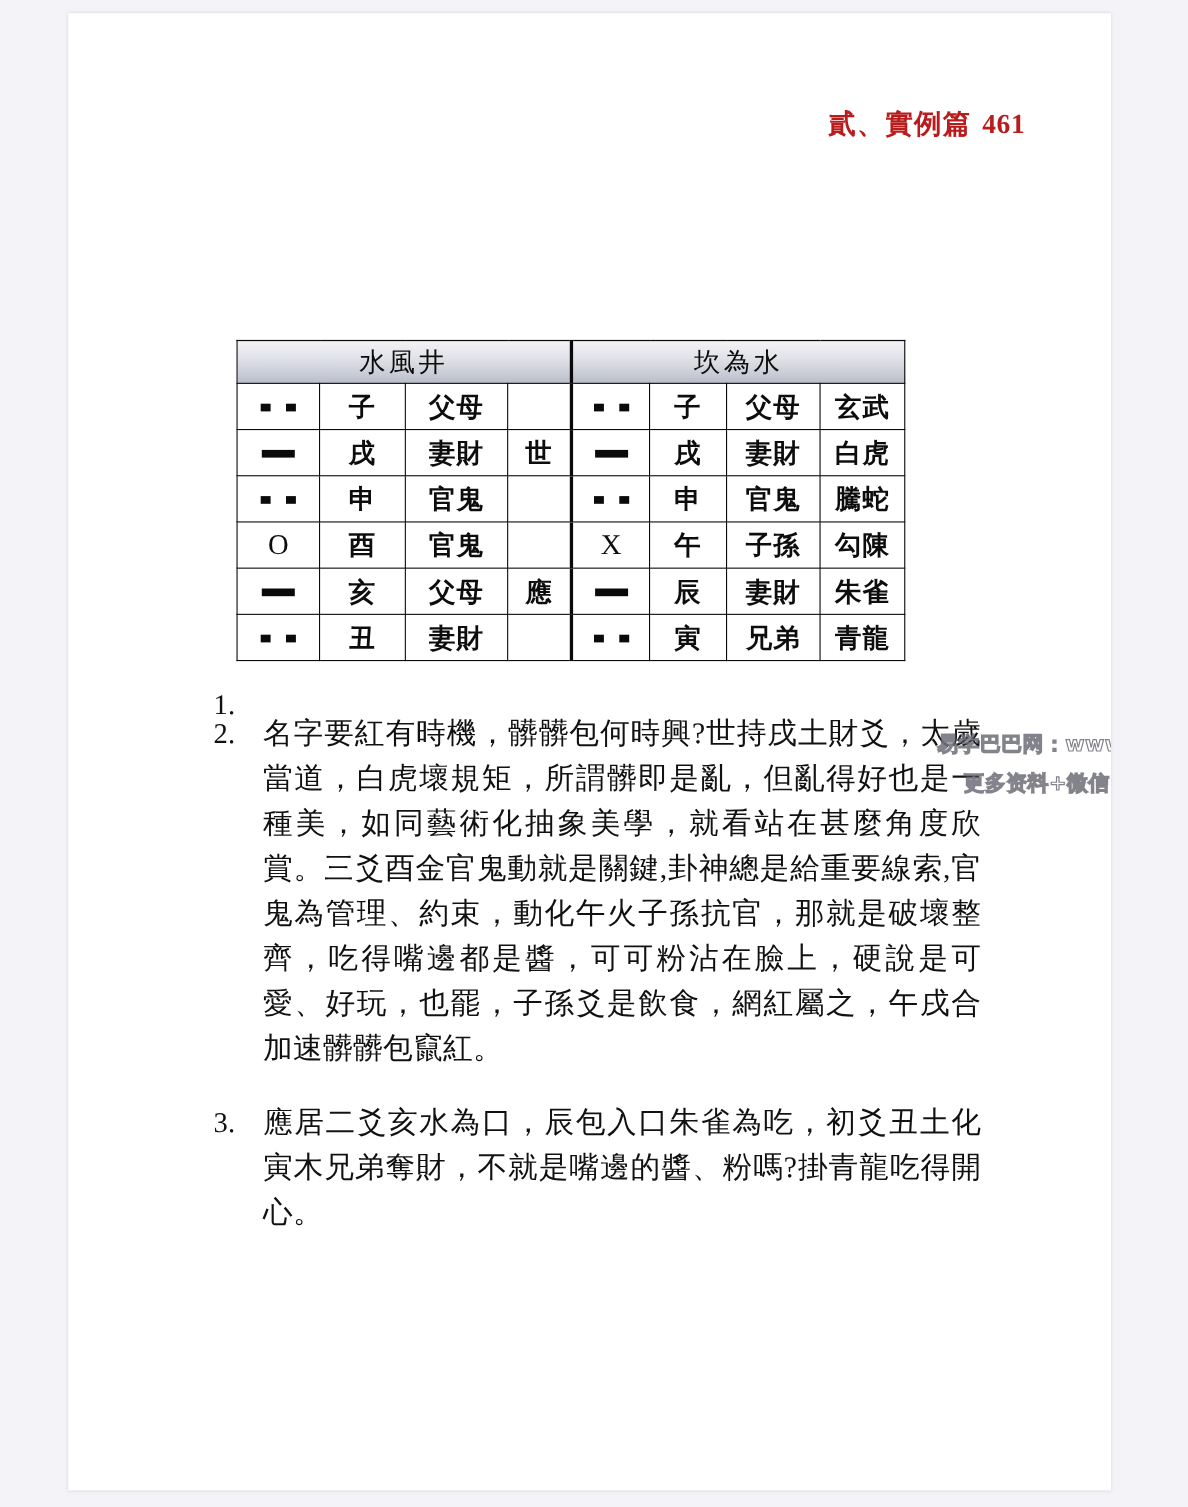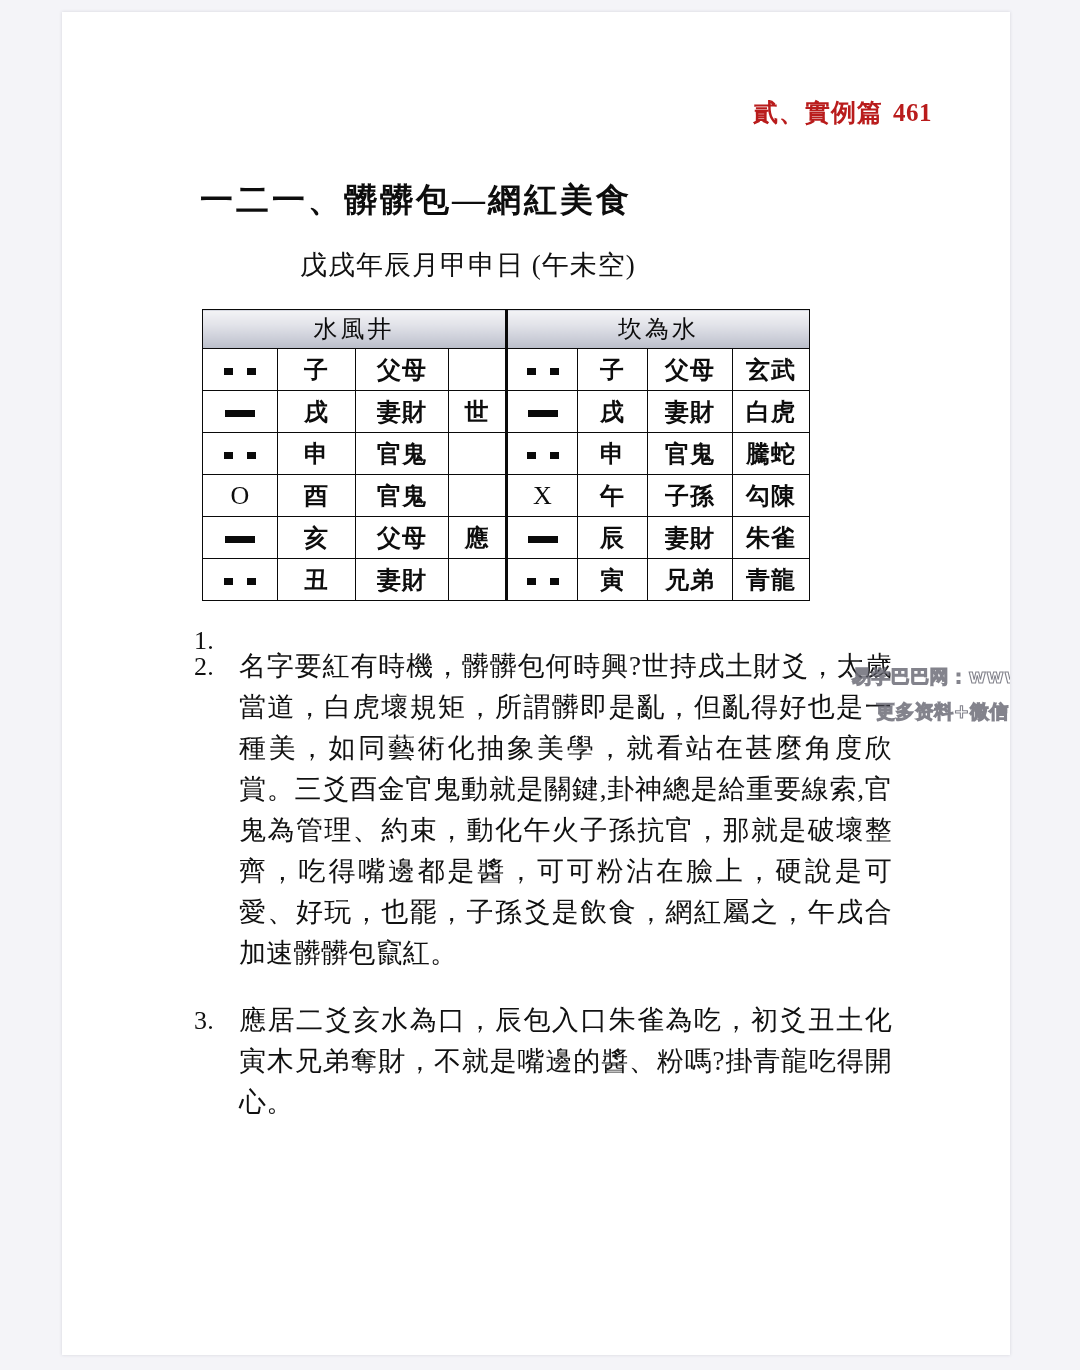--- a/index.html
+++ b/index.html
@@ -60,21 +60,21 @@
     font-size: 27px;
     font-weight: 400;
     letter-spacing: 1px;
     color: #111;
     white-space: nowrap;
   }
 
   
   #hexagram-wrap {
     position: absolute;
-    left: 140px;
+    left: 153px;
     top: 297px;
     width: 607px;
   }
   table.hex {
     border-collapse: collapse;
     table-layout: fixed;
     width: 100%;
     background: #fff;
   }
   table.hex td, table.hex th {
@@ -189,22 +189,20 @@
 </style>
 </head>
 <body>
 
 <div id="page">
 
   <div id="running-head">
     <span>貳、實例篇</span><span class="rh-num">461</span>
   </div>
 
-  <div id="doc-title">一二一、髒髒包—網紅美食</div>
-  <div id="doc-subtitle">戊戌年辰月甲申日 (午未空)</div>
 
   <div id="hexagram-wrap">
     <table class="hex">
       <colgroup>
         <col class="c-yao">
           <col class="c-zhi">
           <col class="c-liu">
           <col class="c-sy">
         <col class="c-yaoR">
           <col class="c-zhiR">

